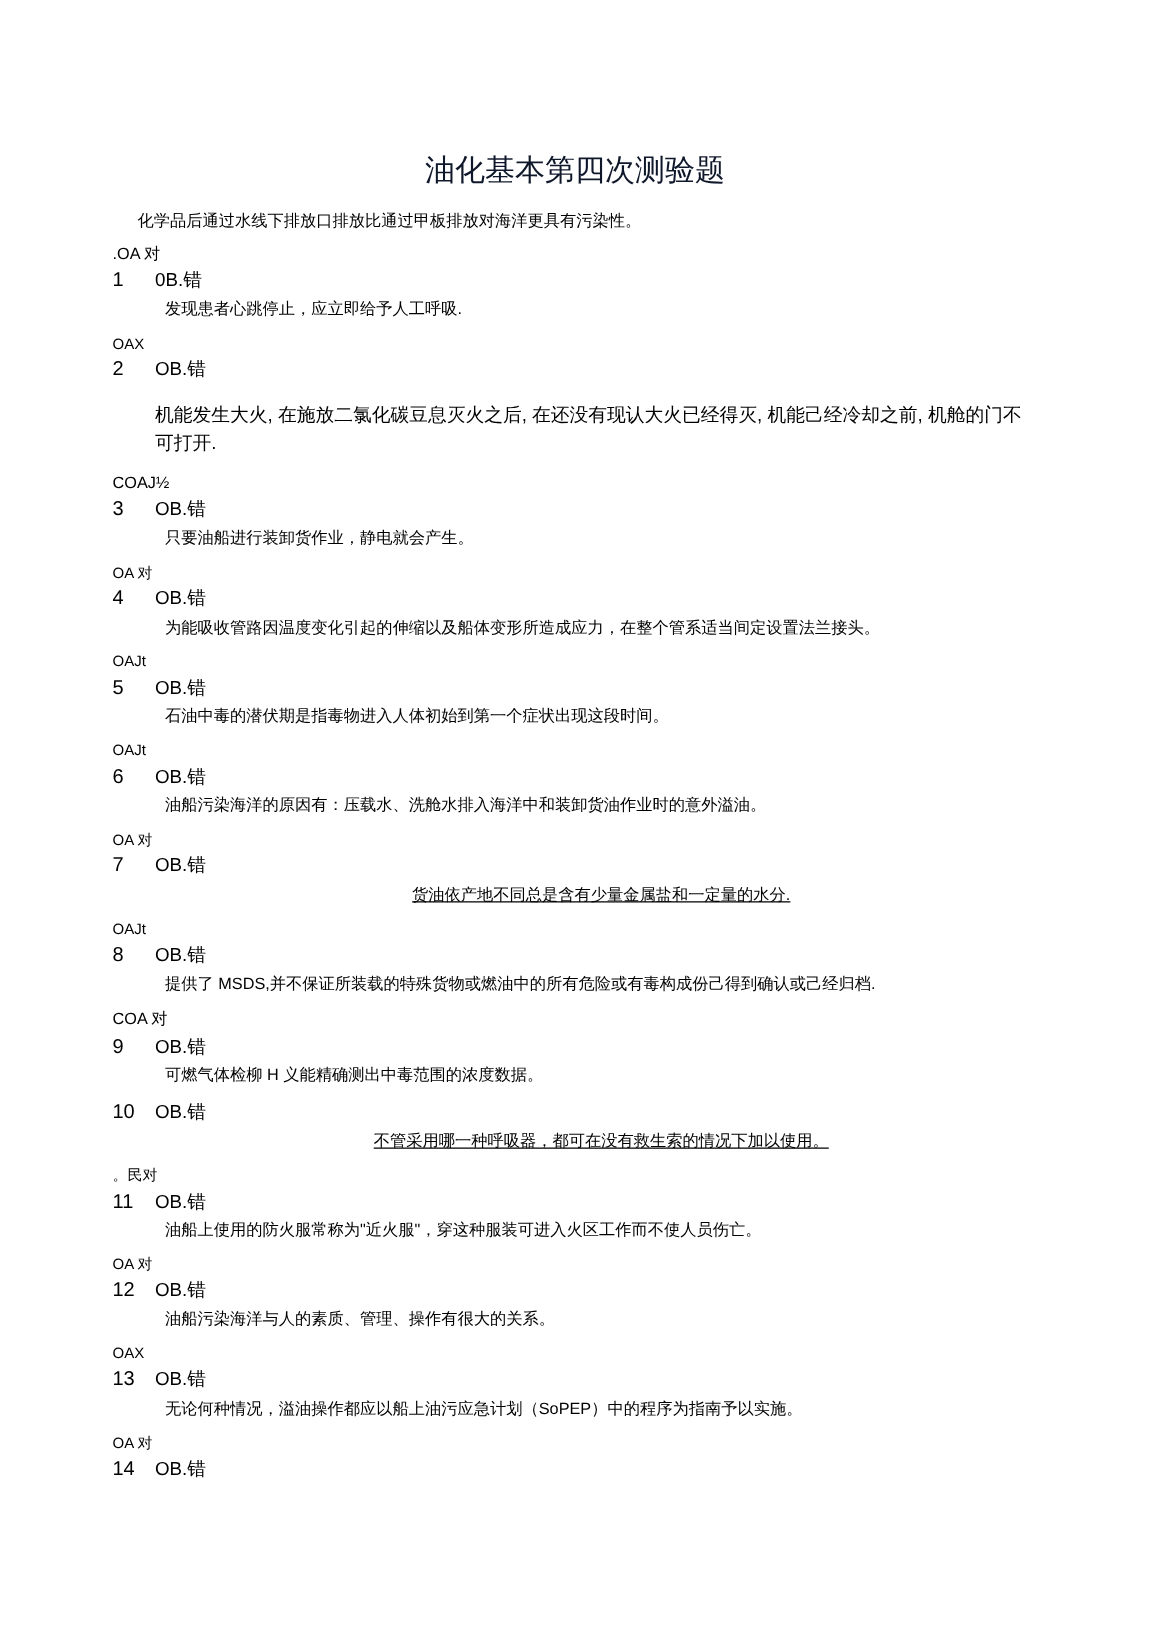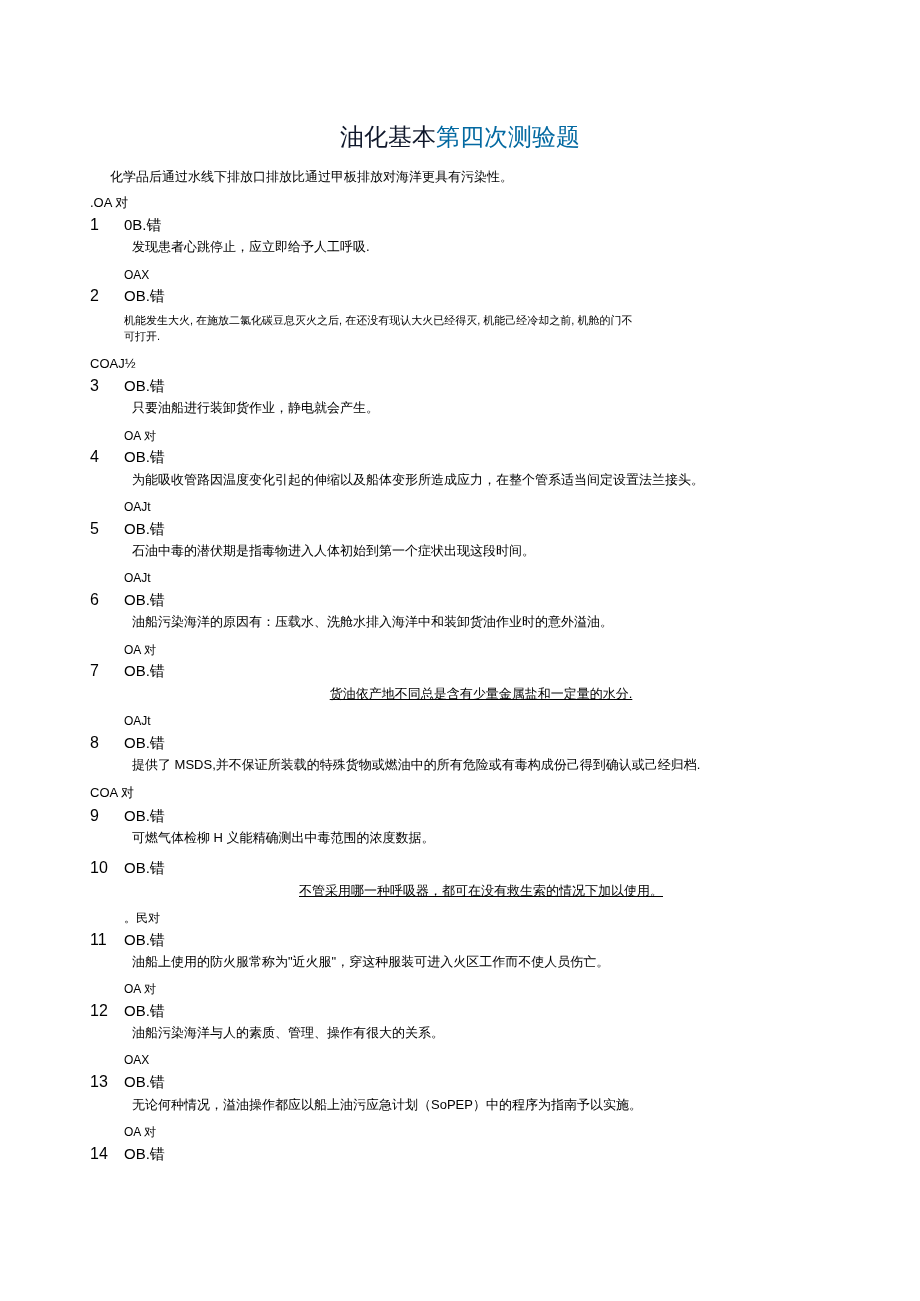--- a/index.html
+++ b/index.html
@@ -12,21 +12,21 @@
       color: #000;
       line-height: 1.4;
     }
     .title {
       text-align: center;
       font-size: 24px;
       margin-bottom: 14px;
       font-weight: normal;
     }
     .title-red { color: #0f172a; }
-    .title-black { color: #0369a1; }
+    .title-black { color: #0f172a; }
     .intro {
       margin-left: 20px;
       margin-bottom: 8px;
     }
     .block {
       margin-bottom: 10px;
     }
     .prefix {
       margin-bottom: 2px;
     }
@@ -44,27 +44,26 @@
     .opt {
       font-size: 15px;
     }
     .qtext {
       margin-left: 42px;
       margin-top: 2px;
       margin-bottom: 8px;
     }
     .qtext-small {
       margin-left: 34px;
-      margin-top: 4px;
+      margin-top: 14px;
       margin-bottom: 8px;
-      font-size: 11px;
+      font-size: 15px;
       line-height: 1.5;
     }
     .oa {
-      margin-left: 34px;
       margin-bottom: 2px;
       font-size: 12px;
     }
     .underline { text-decoration: underline; text-align: center; }
   </style>
 </head>
 <body>
 
 <h1 class="title">
   <span class="title-red">油化基本</span><span class="title-black">第四次测验题</span>

